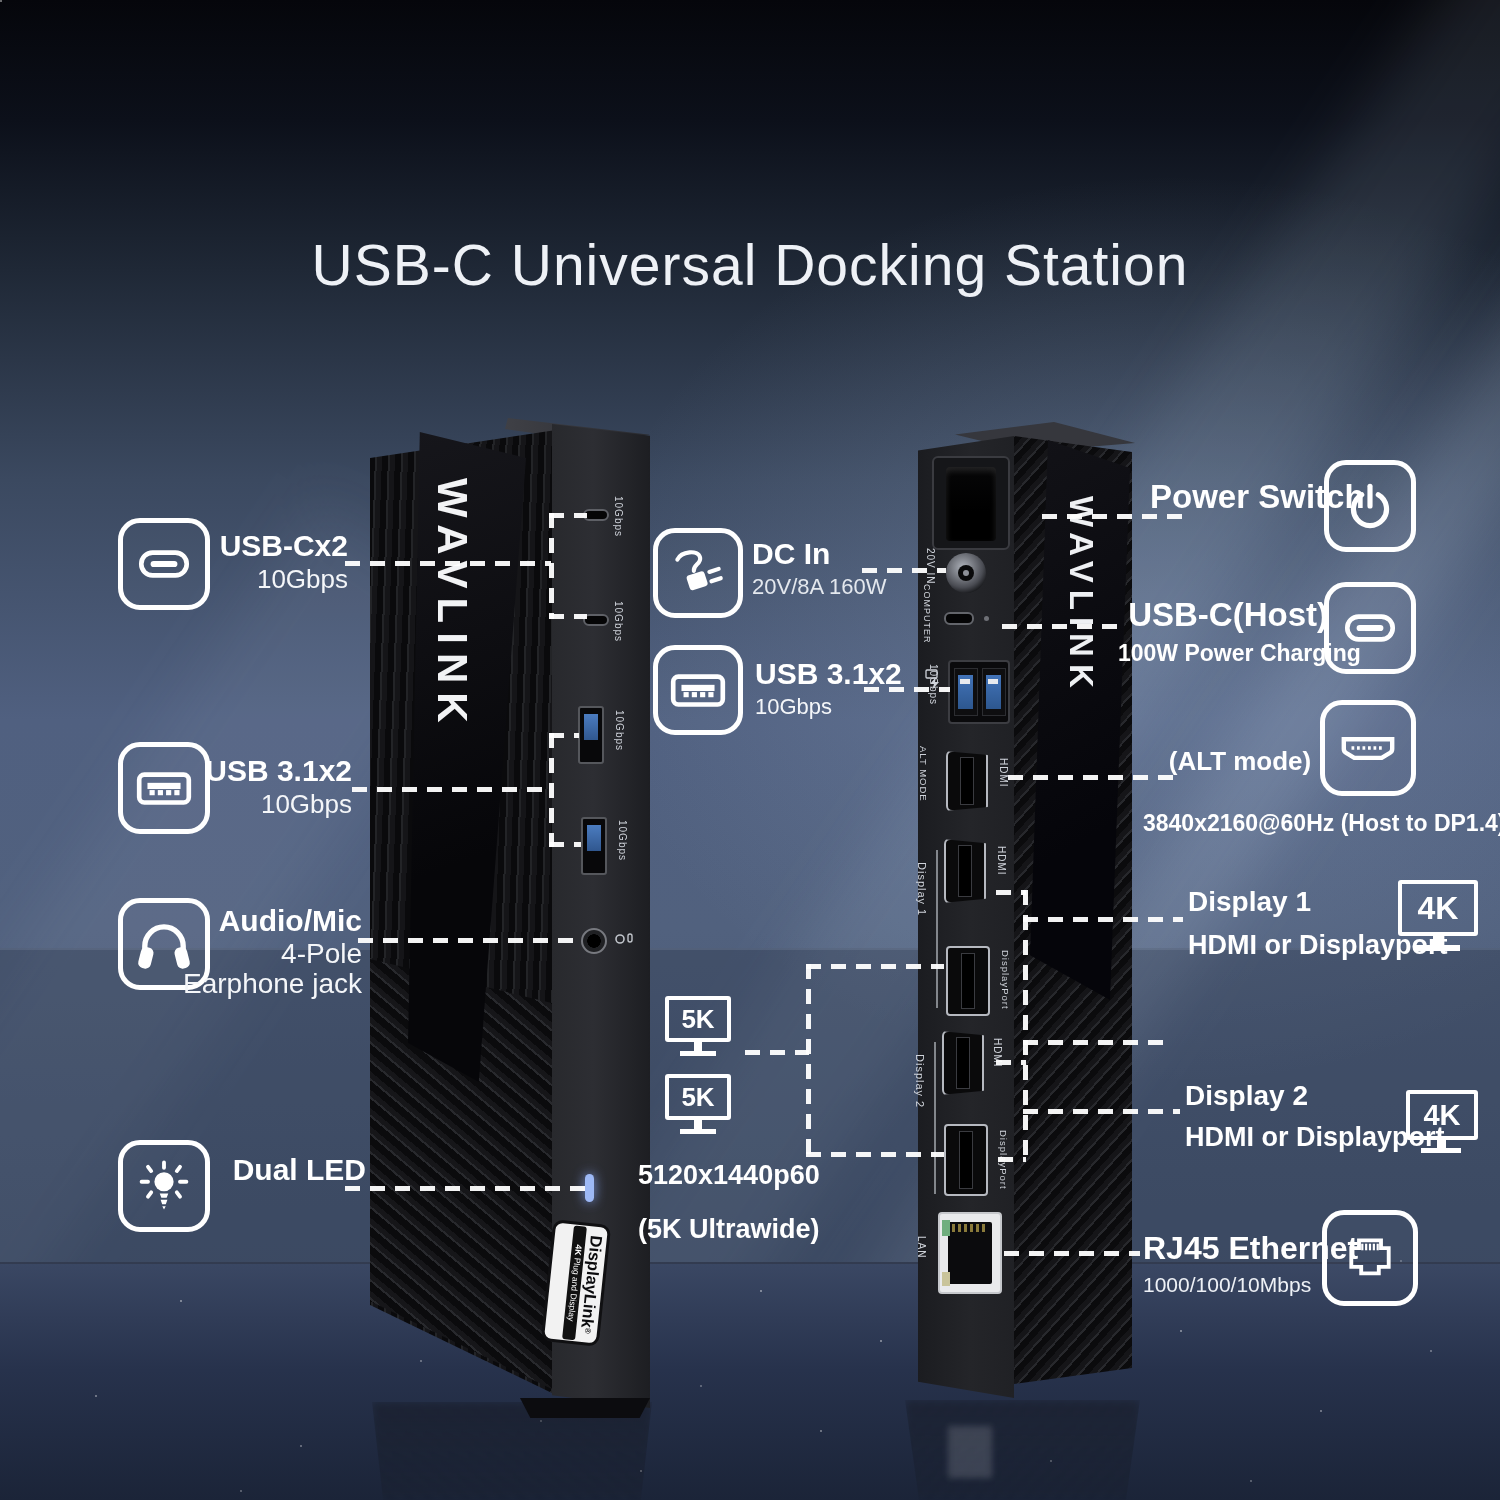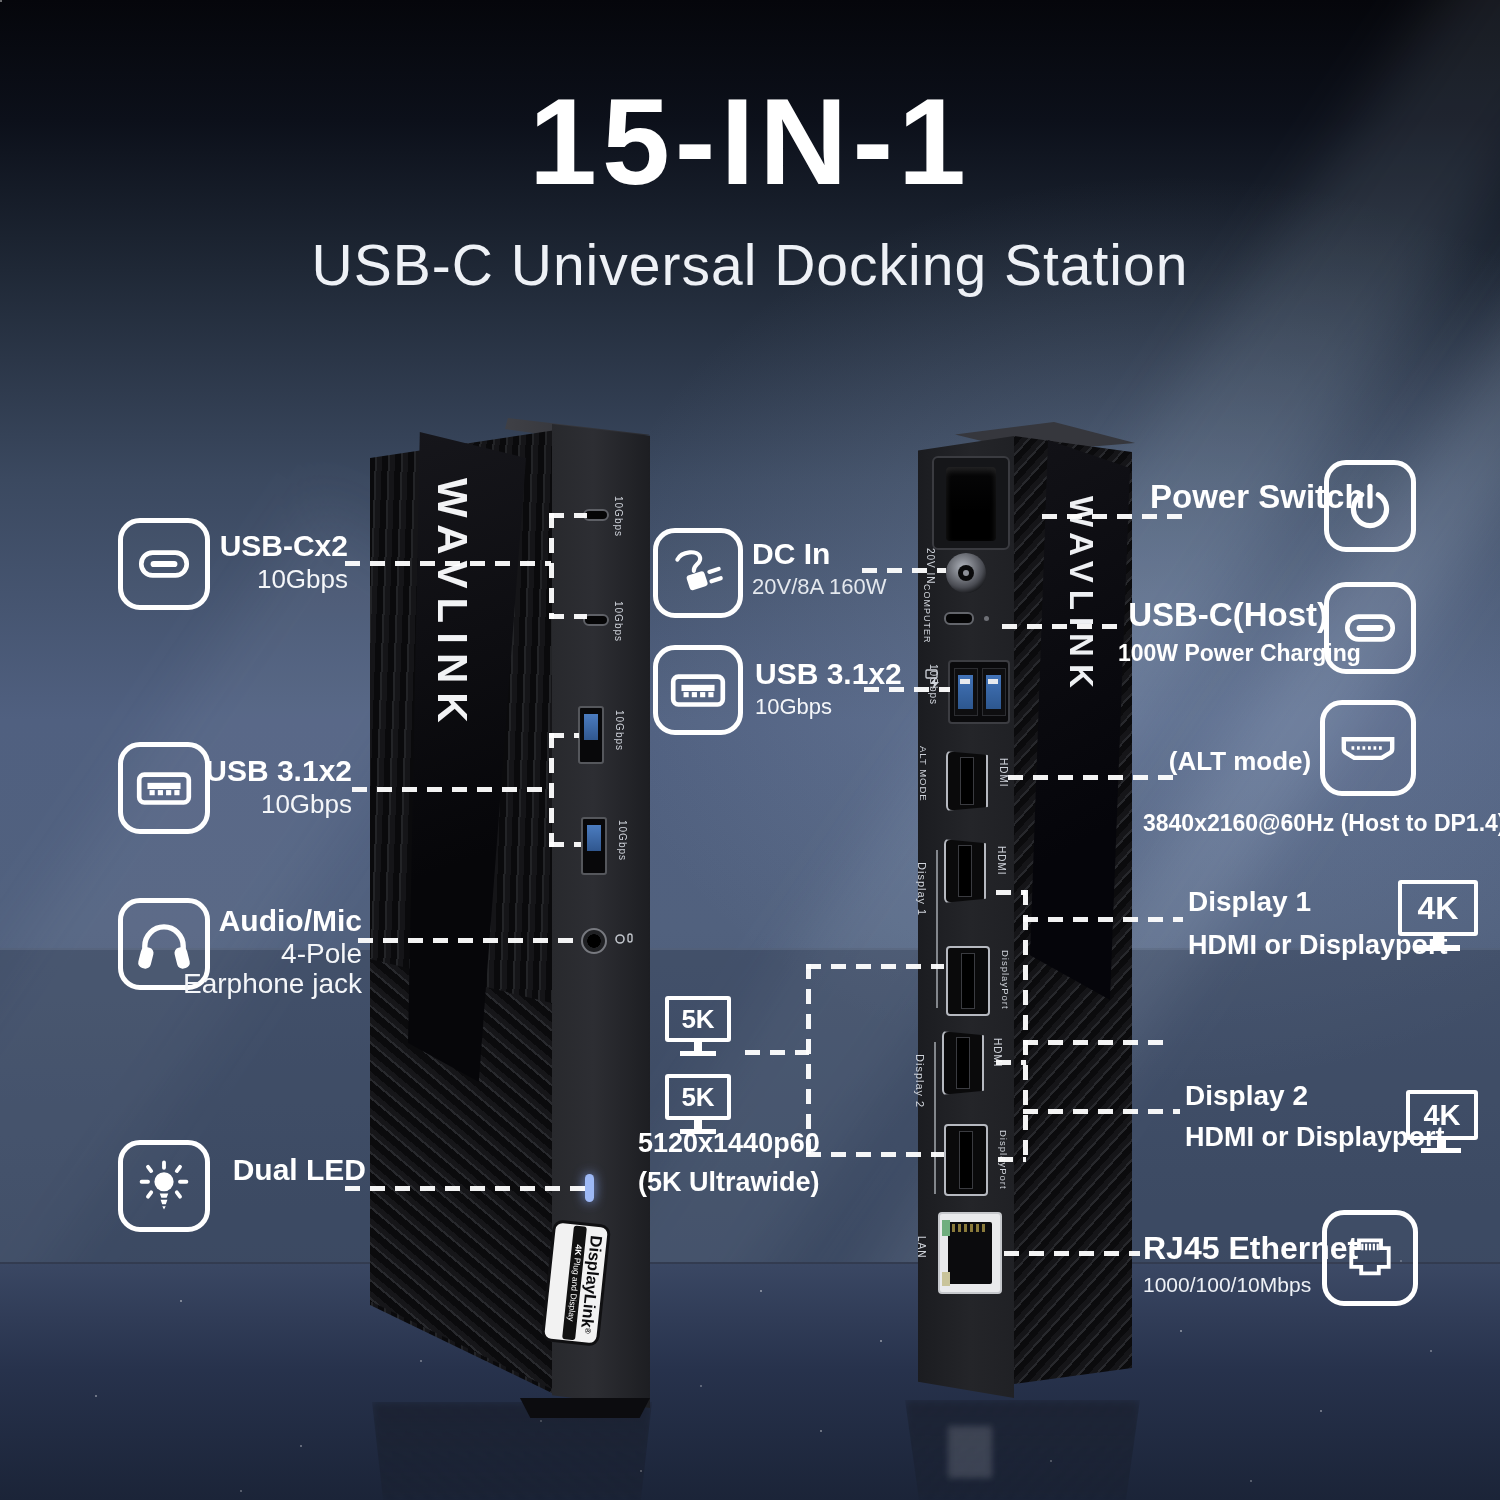--- a/index.html
+++ b/index.html
@@ -63,21 +63,20 @@
 
   <div class="abs bg-base"></div>
   <div class="abs bg-glow"></div>
   <div class="abs streak" style="left:1040px;top:-260px;width:150px;height:1750px;background:rgba(200,215,240,.10);"></div>
   <div class="abs streak" style="left:1290px;top:-180px;width:90px;height:1700px;background:rgba(210,225,245,.14);"></div>
   <div class="abs streak" style="left:-120px;top:430px;width:210px;height:1500px;background:rgba(190,205,235,.08);"></div>
   <div class="abs wallband"></div>
   <div class="abs floor"></div>
   <div class="abs dots"></div>
 
-  <div class="abs t-title" style="left:0;top:72px;width:1500px;text-align:center;z-index:7;">15-IN-1</div>
   <div class="abs t-sub" style="left:0;top:232px;width:1500px;text-align:center;z-index:7;">USB-C Universal Docking Station</div>
 
   <div class="abs" style="left:505px;top:414px;width:145px;height:28px;z-index:3;clip-path:polygon(2% 14%,100% 74%,64% 100%,0 54%);background:linear-gradient(90deg,#3f4046,#2a2b30);"></div>
   <div class="abs" style="left:370px;top:428px;width:186px;height:970px;z-index:3;
        clip-path:polygon(0 3.1%,100% 0.2%,100% 99.7%,0 90.4%);
        background:repeating-linear-gradient(92deg,#0a0a0c 0 6px,#232427 6px 8px,#151518 8px 13px);"></div>
   <div class="abs" style="left:370px;top:950px;width:186px;height:450px;z-index:3;
        clip-path:polygon(0 2%,100% 12%,100% 98%,0 78%);
        background:repeating-linear-gradient(40deg,#0b0b0d 0 7px,#28292d 7px 9px,#161619 9px 14px);"></div>
   <div class="abs" style="left:408px;top:432px;width:118px;height:650px;z-index:3;
@@ -331,23 +330,23 @@
   <div class="abs mon" style="left:665px;top:996px;width:66px;height:46px;">
     <span class="B1" style="font-size:26px;">5K</span>
   </div>
   <div class="abs mon-post" style="left:694px;top:1042px;width:8px;height:9px;z-index:5;"></div>
   <div class="abs mon-post" style="left:680px;top:1051px;width:36px;height:5px;z-index:5;"></div>
   <div class="abs mon" style="left:665px;top:1074px;width:66px;height:46px;">
     <span class="B1" style="font-size:26px;">5K</span>
   </div>
   <div class="abs mon-post" style="left:694px;top:1120px;width:8px;height:9px;z-index:5;"></div>
   <div class="abs mon-post" style="left:680px;top:1129px;width:36px;height:5px;z-index:5;"></div>
-  <div class="abs" style="left:638px;top:1128px;z-index:7;">
+  <div class="abs" style="left:638px;top:1160px;z-index:7;">
     <div class="B1" style="font-size:27px;">5120x1440p60</div>
-    <div class="B1" style="font-size:27px;margin-top:8px;">(5K Ultrawide)</div>
+    <div class="B1" style="font-size:27px;margin-top:23px;">(5K Ultrawide)</div>
   </div>
 
   <div class="abs" style="left:1150px;top:478px;width:196px;text-align:right;z-index:7;">
     <div class="B1" style="font-size:33px;">Power Switch</div>
   </div>
   <div class="abs sqicon" style="left:1324px;top:460px;width:92px;height:92px;">
     <svg width="62" height="62" viewBox="0 0 60 60">
         <path d="M38,19.1 A16,16 0 1 1 22,19.1" fill="none" stroke="#fff" stroke-width="5" stroke-linecap="round"></path>
         <line x1="30" y1="11" x2="30" y2="30" stroke="#fff" stroke-width="5" stroke-linecap="round"></line>
       </svg>

